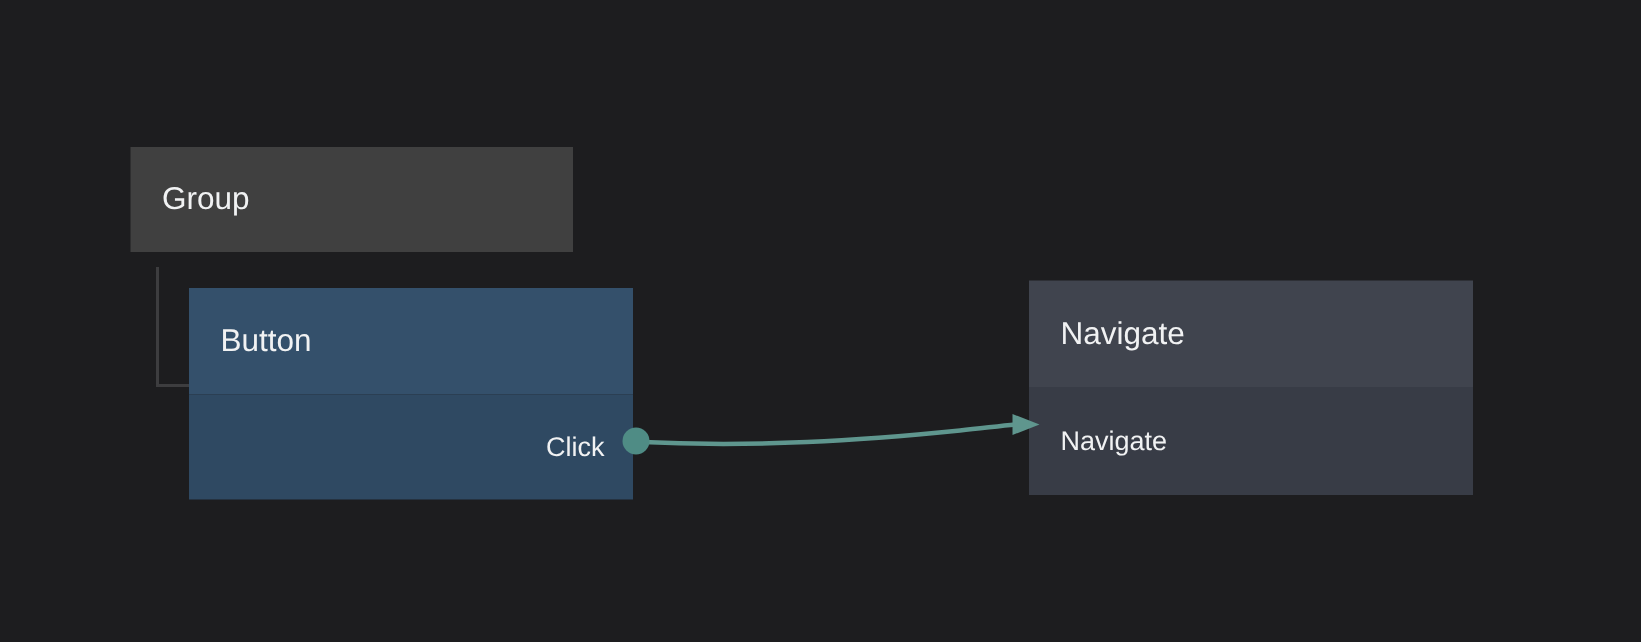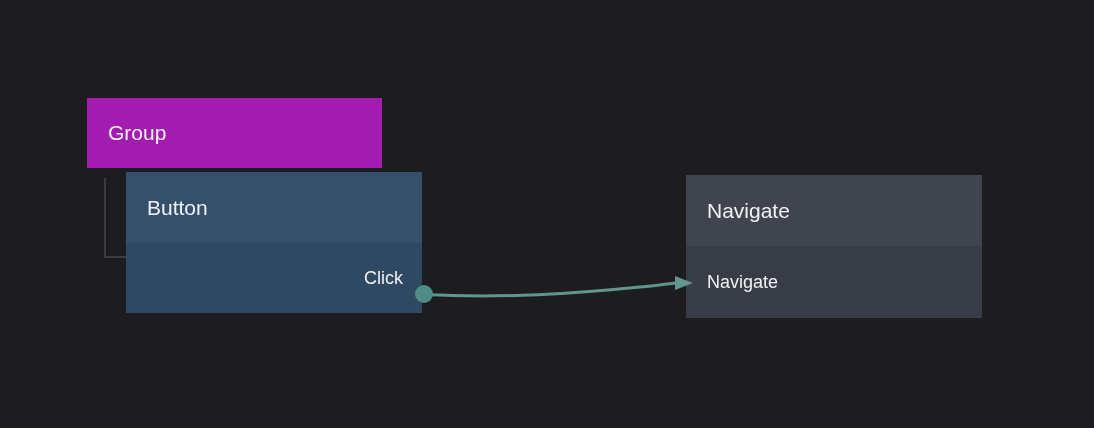--- a/index.html
+++ b/index.html
@@ -25,37 +25,37 @@
     align-items: center;
     color: #f1f2f3;
     padding-left: 20px;
   }
   .node-header { font-size: 21px; padding-left: 21px; }
   .node-row    { font-size: 18px; }
 
   
   .group-node {
     left: 87px; top: 98px; width: 295px; height: 70px;
-    background: #a21caf;
+    background: #404040;
   }
   .group-node .node-header { height: 100%; }
 
   
   .button-node {
-    left: 126px; top: 172px; width: 296px; height: 141px;
+    left: 126px; top: 192px; width: 296px; height: 141px;
   }
   .button-node .node-header { height: 71px; background: #34506b; }
   .button-node .node-row {
     height: 70px; background: #2f4962;
     justify-content: flex-end; padding-right: 19px;
   }
 
   
   .navigate-node {
-    left: 686px; top: 175px; width: 296px; height: 143px;
+    left: 686px; top: 187px; width: 296px; height: 143px;
   }
   .navigate-node .node-header { height: 71px; background: #40444e; }
   .navigate-node .node-row {
     height: 72px; background: #383c46; padding-left: 21px;
   }
 
   
   svg.edge-layer {
     position: absolute;
     left: 0; top: 0;

